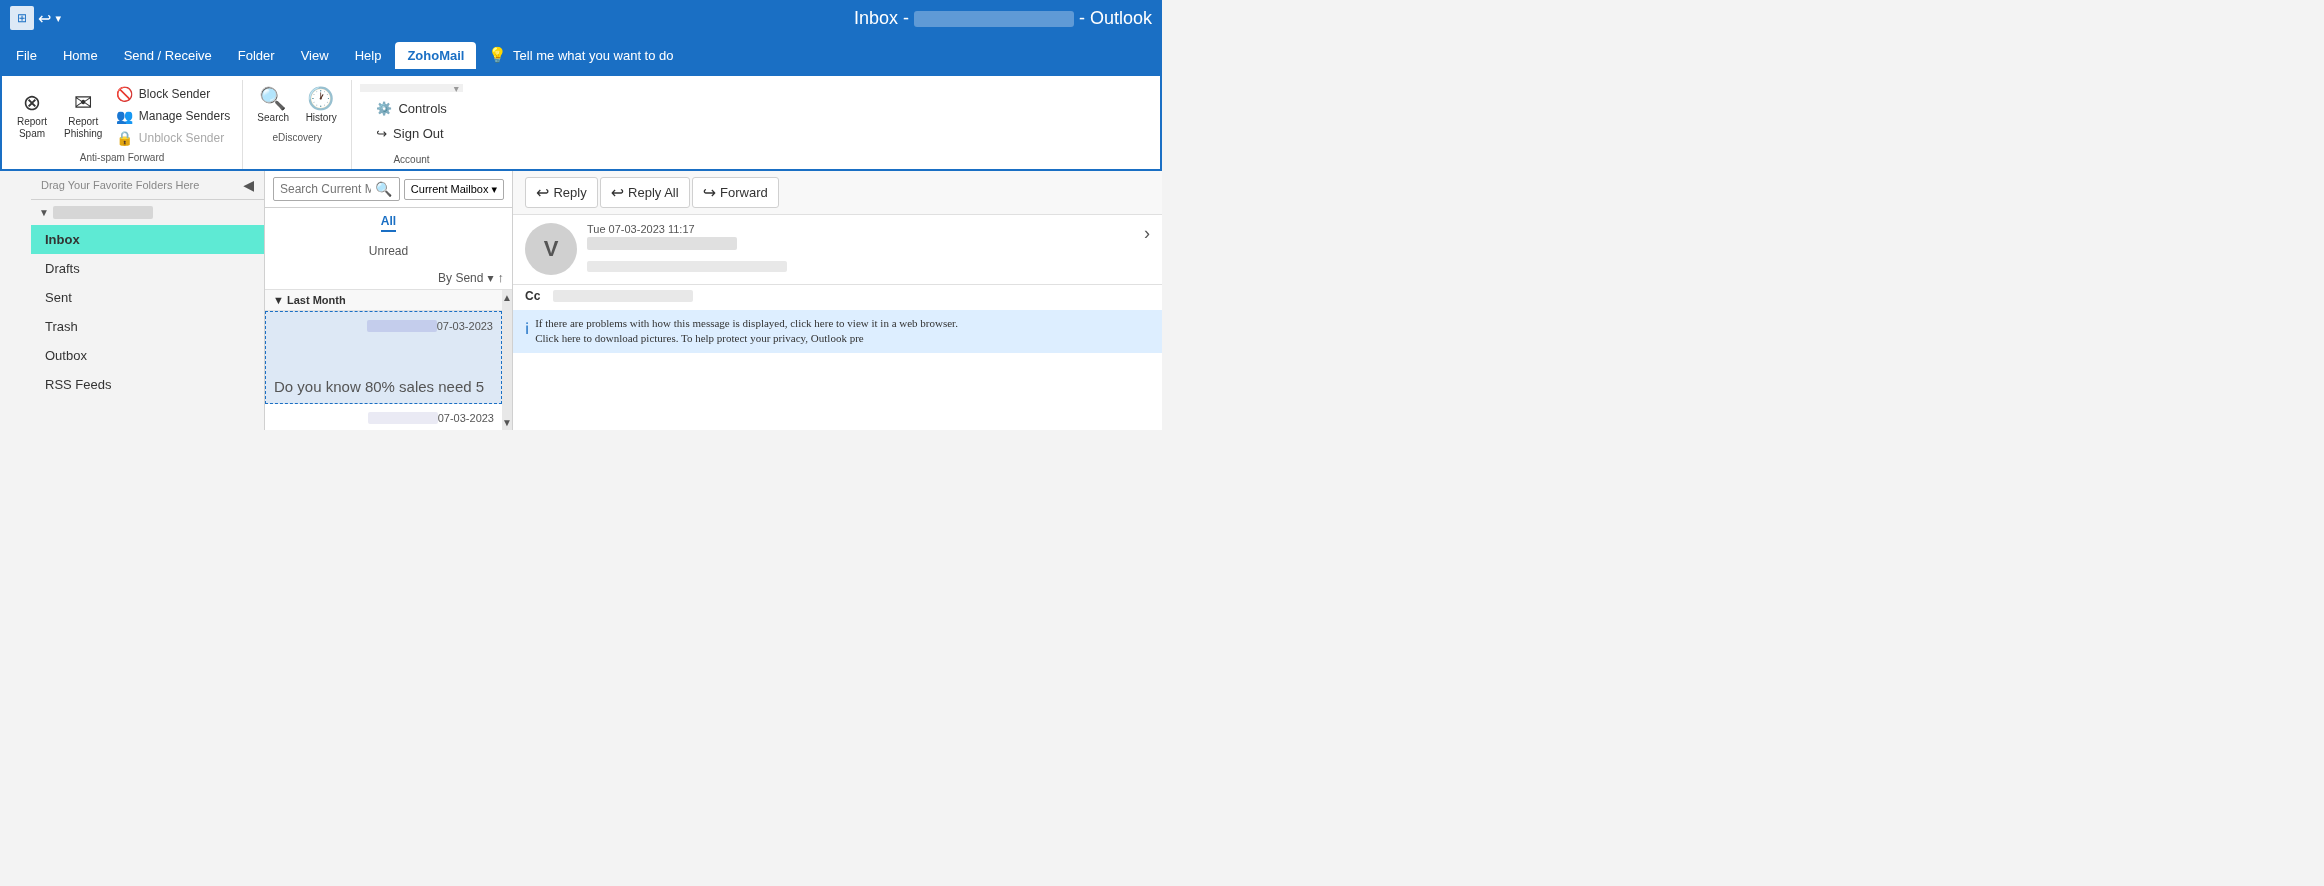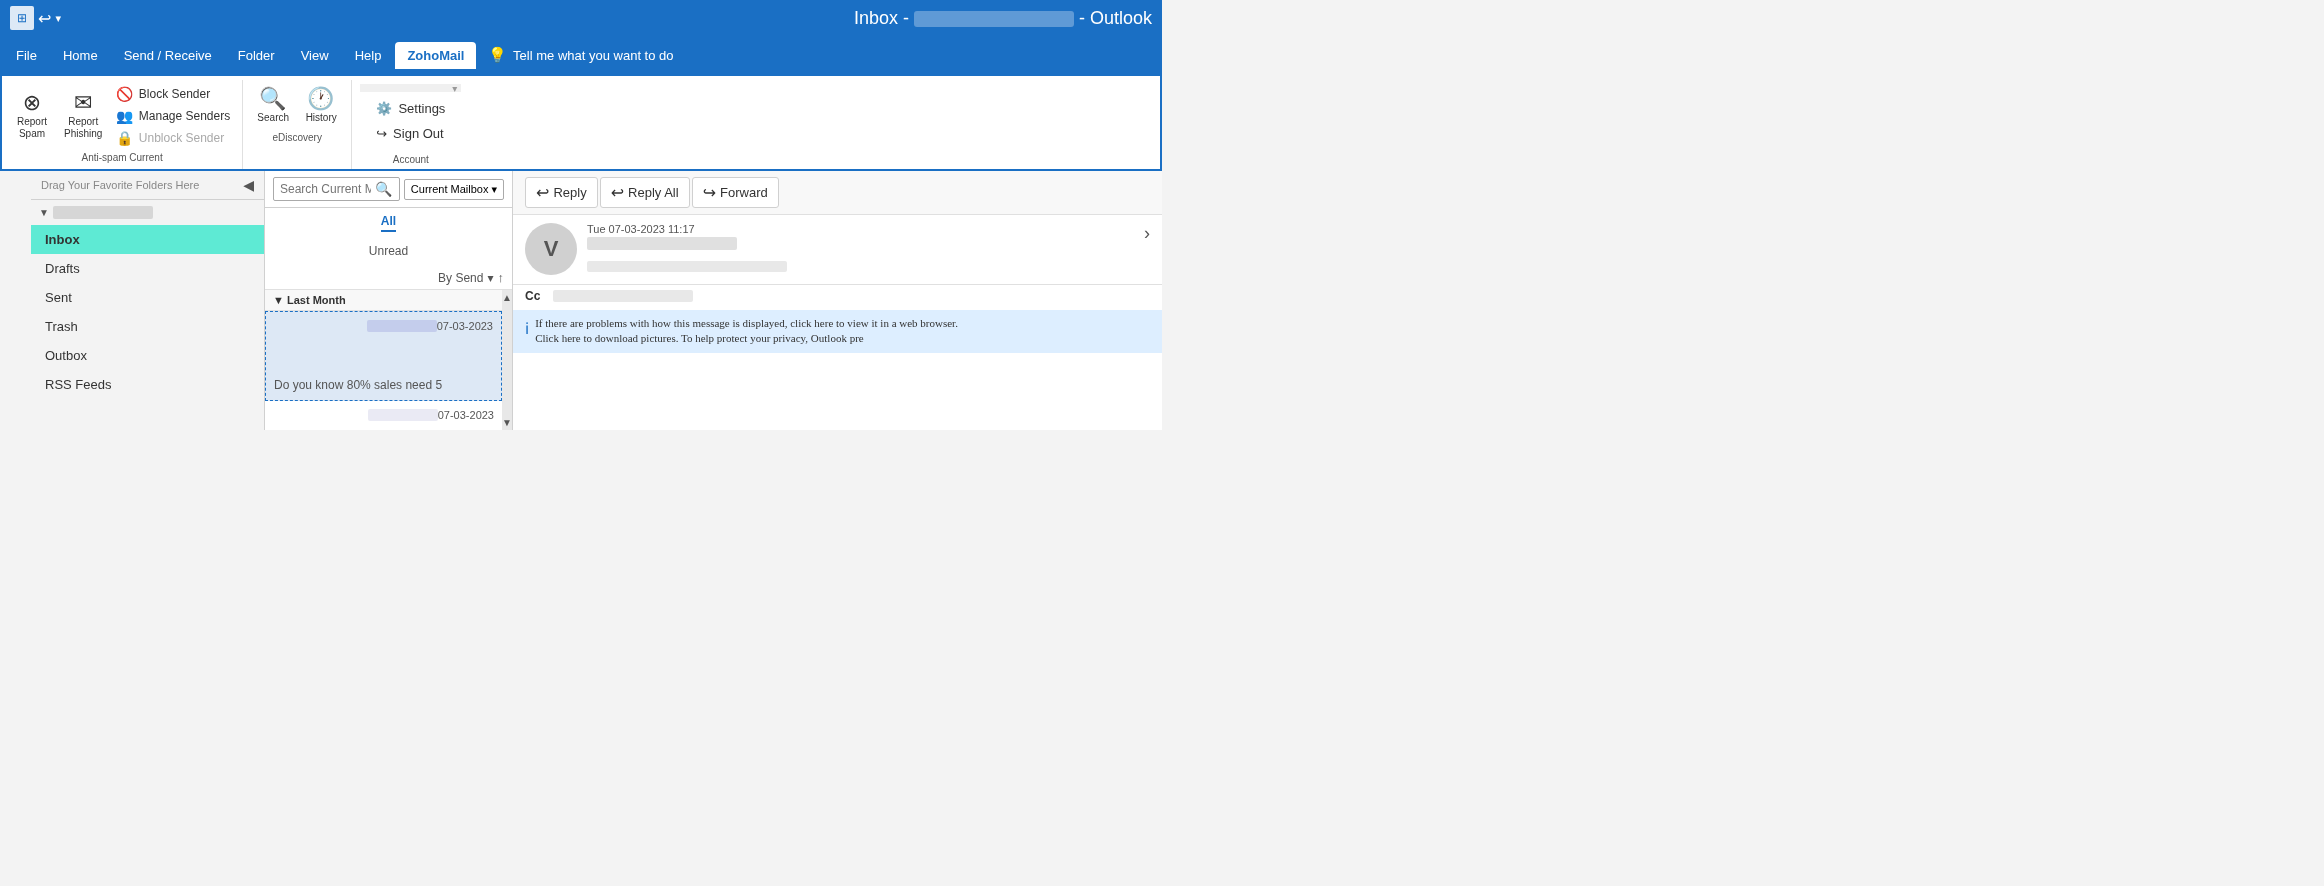--- a/index.html
+++ b/index.html
@@ -261,21 +261,21 @@
     .msg-item {
       padding: 8px 8px;
       border-bottom: 1px solid #e8e8e8;
       cursor: pointer;
       background: white;
     }
     .msg-item.selected { background: #dde8f5; border: 1px dashed #1a6fc4; }
     .msg-item-header { display: flex; justify-content: flex-end; align-items: center; margin-bottom: 2px; }
     .msg-sender-blur { background: rgba(100,100,200,0.2); border-radius: 2px; height: 12px; width: 70px; display: inline-block; }
     .msg-date { font-size: 11px; color: #555; }
-    .msg-subject { font-size: 12px; color: #555; margin-top: 46px; }
+    .msg-subject { font-size: 15px; color: #555; margin-top: 46px; }
     .scroll-bar {
       width: 10px;
       background: #e8e8e8;
       display: flex;
       flex-direction: column;
       align-items: center;
       padding: 2px 0;
     }
     .scroll-up, .scroll-down { font-size: 10px; color: #555; cursor: pointer; }
 
@@ -404,21 +404,21 @@
         <div class="ribbon-small-btn">
           <span class="s-icon">👥</span>
           <span>Manage Senders</span>
         </div>
         <div class="ribbon-small-btn disabled">
           <span class="s-icon">🔒</span>
           <span>Unblock Sender</span>
         </div>
       </div>
     </div>
-    <div class="ribbon-group-label">Anti-spam Current</div>
+    <div class="ribbon-group-label">Anti-spam Forward</div>
   </div>
 
   <div class="ribbon-group">
     <div class="ribbon-buttons">
       <div class="ribbon-btn">
         <span class="icon">🔍</span>
         <span class="label">Search</span>
       </div>
       <div class="ribbon-btn">
         <span class="icon">🕐</span>
@@ -426,21 +426,21 @@
       </div>
     </div>
     <div class="ribbon-group-label">eDiscovery</div>
   </div>
 
   <div class="ribbon-group">
     <div class="ribbon-top-bar">▾</div>
     <div class="settings-group">
       <div class="settings-btn">
         <span>⚙️</span>
-        <span>Settings</span>
+        <span>Controls</span>
       </div>
       <div class="settings-btn">
         <span>↪</span>
         <span>Sign Out</span>
       </div>
     </div>
     <div class="ribbon-group-label">Account</div>
   </div>
 </div>
 

